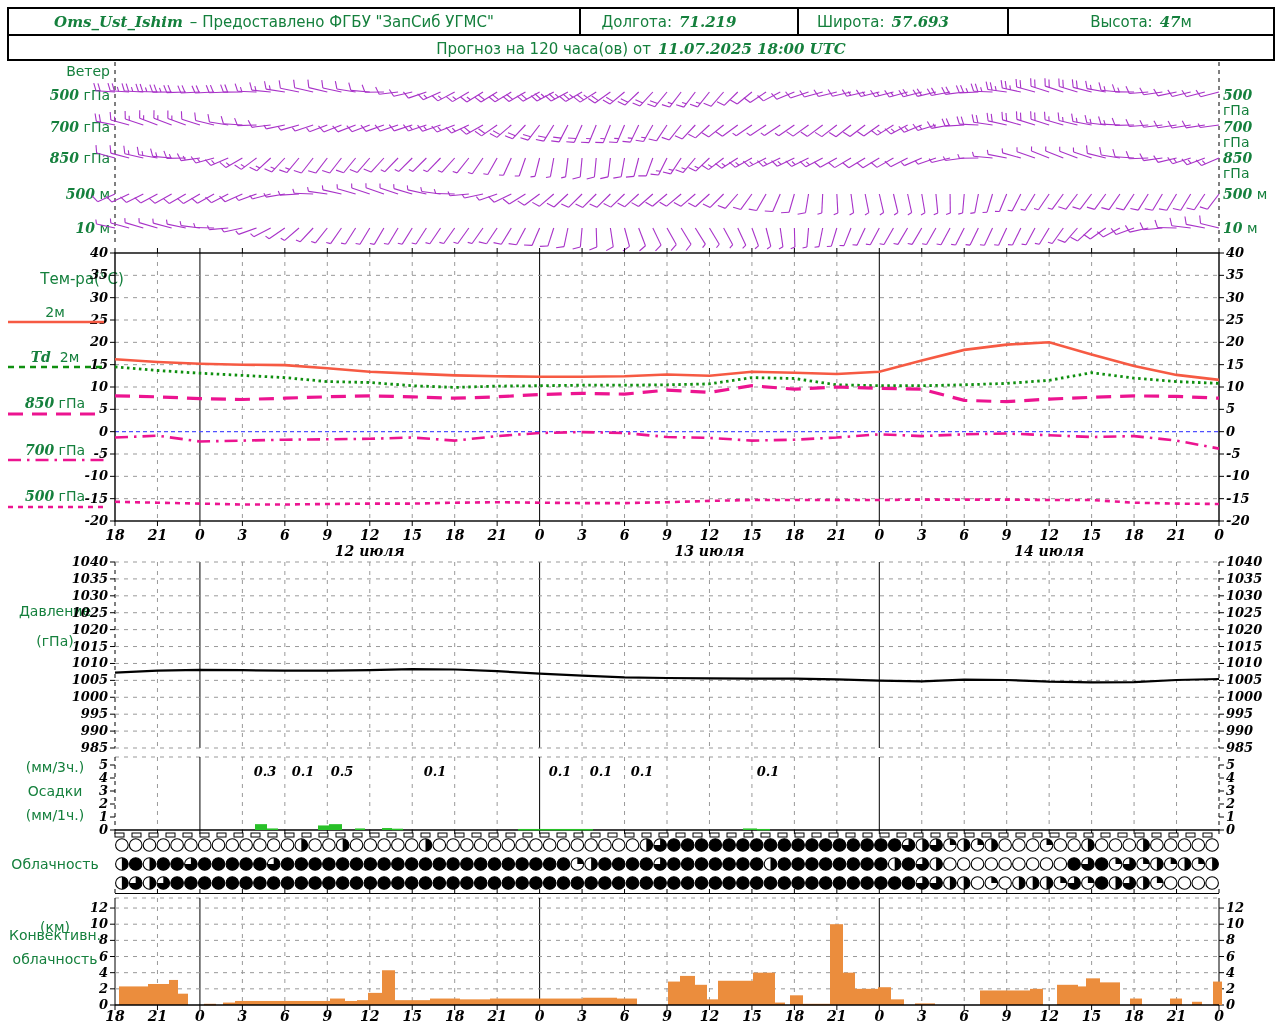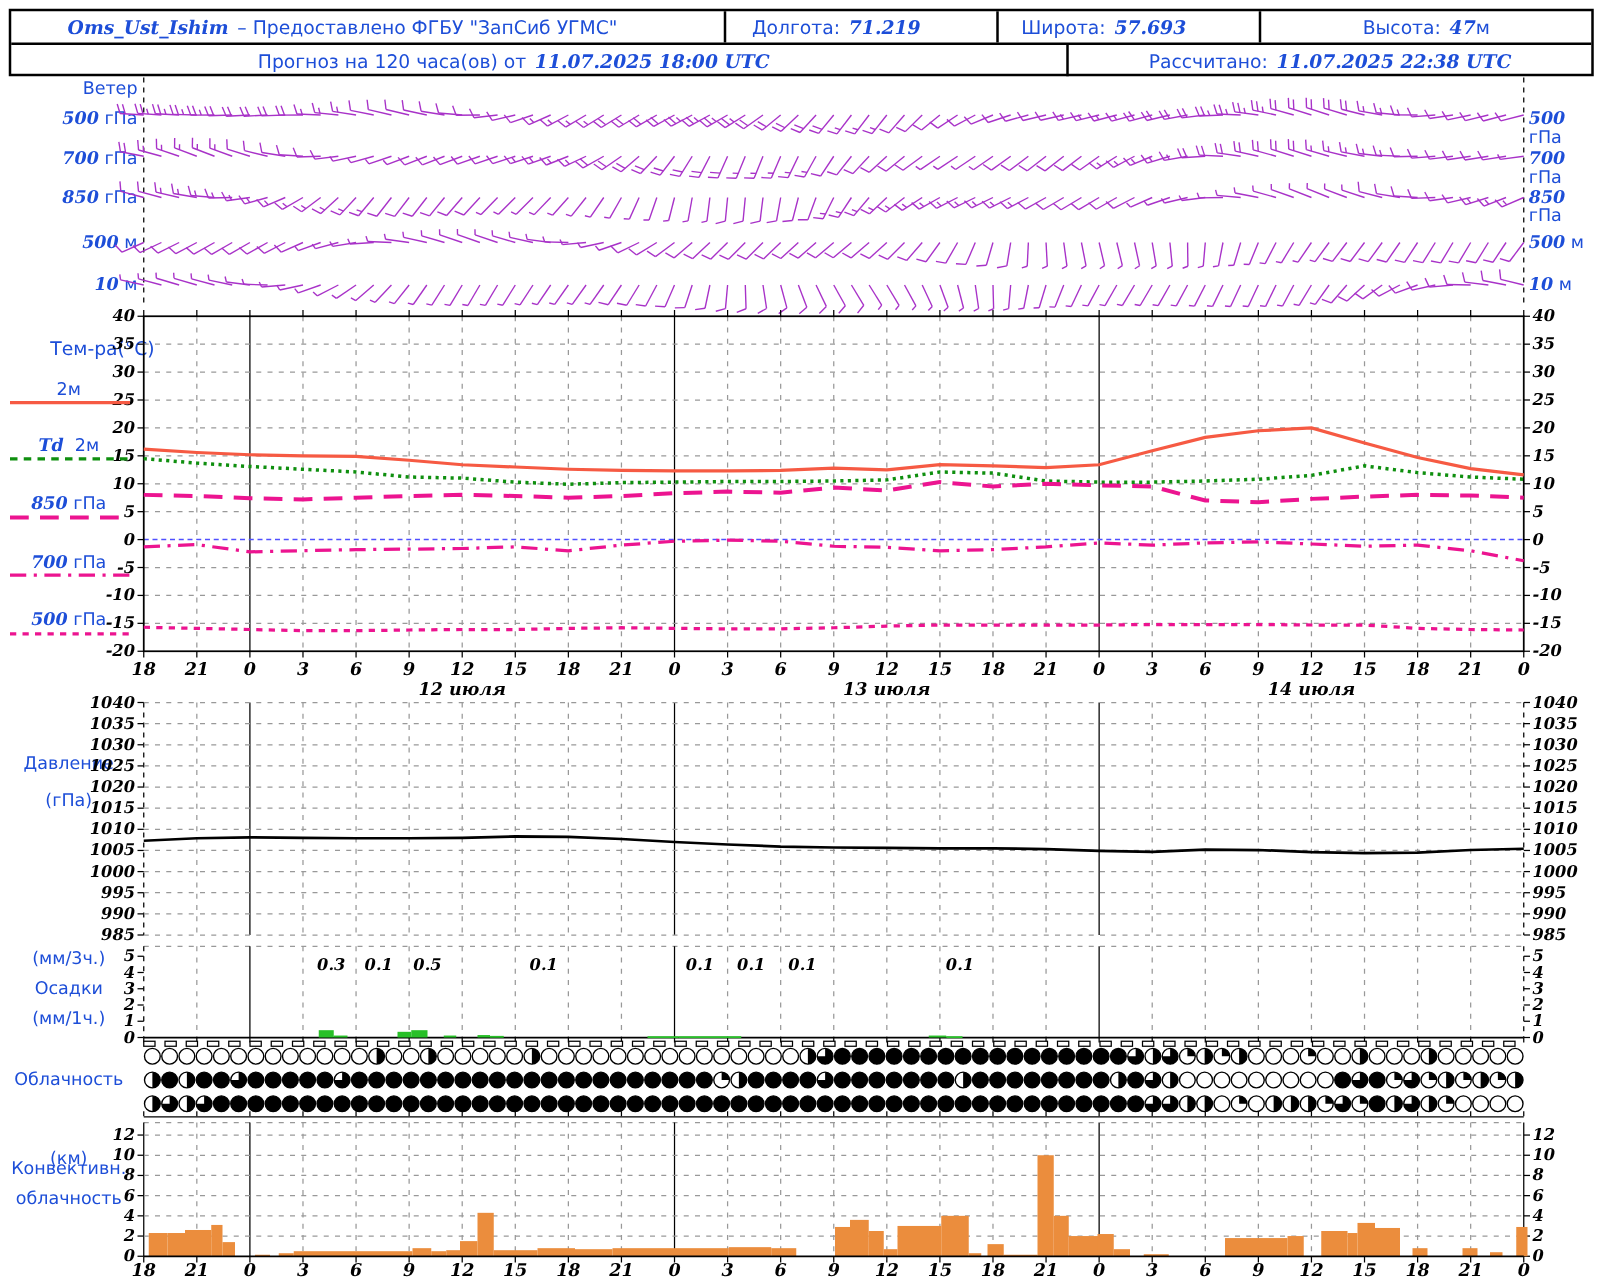--- a/index.html
+++ b/index.html
@@ -1,17 +1,17 @@
 <!DOCTYPE html>
 <html><head>
 <meta charset="utf-8">
 <style>
   html,body{margin:0;padding:0;background:#fff;}
   #page{position:relative;width:1280px;height:1024px;background:#fff;overflow:hidden;
-        font-family:"DejaVu Sans",sans-serif;color:#1d4ed8;}
+        font-family:"DejaVu Sans",sans-serif;color:#15803d;}
   
   #hdr{position:absolute;left:7px;top:7px;width:1264px;height:50px;border:2px solid #000;}
   .hrow{display:flex;height:25px;align-items:center;font-size:15px;white-space:nowrap;}
   .hrow.first{border-bottom:2px solid #000;}
   .hcell{display:flex;align-items:center;justify-content:center;height:100%;gap:7px;}
   .hsep{border-left:2px solid #000;margin-left:40px;}
   .snum{font-family:"DejaVu Serif",serif;font-style:italic;font-weight:bold;}
   .sname{font-family:"DejaVu Serif",serif;font-weight:bold;}
   
   .lbl{position:absolute;font-size:14px;line-height:15px;}
@@ -44,24 +44,20 @@
       </div>
       <div class="hcell hsep" style="width:264px">
         <span>Высота:</span>
         <span><span class="snum">47</span><span>м</span></span>
       </div>
     </div>
     <div class="hrow">
       <div class="hcell" style="flex:1">
         <span>Прогноз на 120 часа(ов) от</span>
         <span class="snum">11.07.2025 18:00 UTC</span>
-      </div>
-      <div class="hcell hsep" style="width:418px">
-        <span>Рассчитано:</span>
-        <span class="snum">11.07.2025 22:38 UTC</span>
       </div>
     </div>
   </div>
 
   <div class="lbl lcol" style="top:64px">Ветер</div>
   <div id="wind-labels-left">
       <div class="lbl lcol" style="top: 88px;"><span class="snum">500</span> <span>гПа</span></div>
       <div class="lbl lcol" style="top: 120px;"><span class="snum">700</span> <span>гПа</span></div>
       <div class="lbl lcol" style="top: 151px;"><span class="snum">850</span> <span>гПа</span></div>
       <div class="lbl lcol" style="top: 187px;"><span class="snum">500</span> <span>м</span></div>

